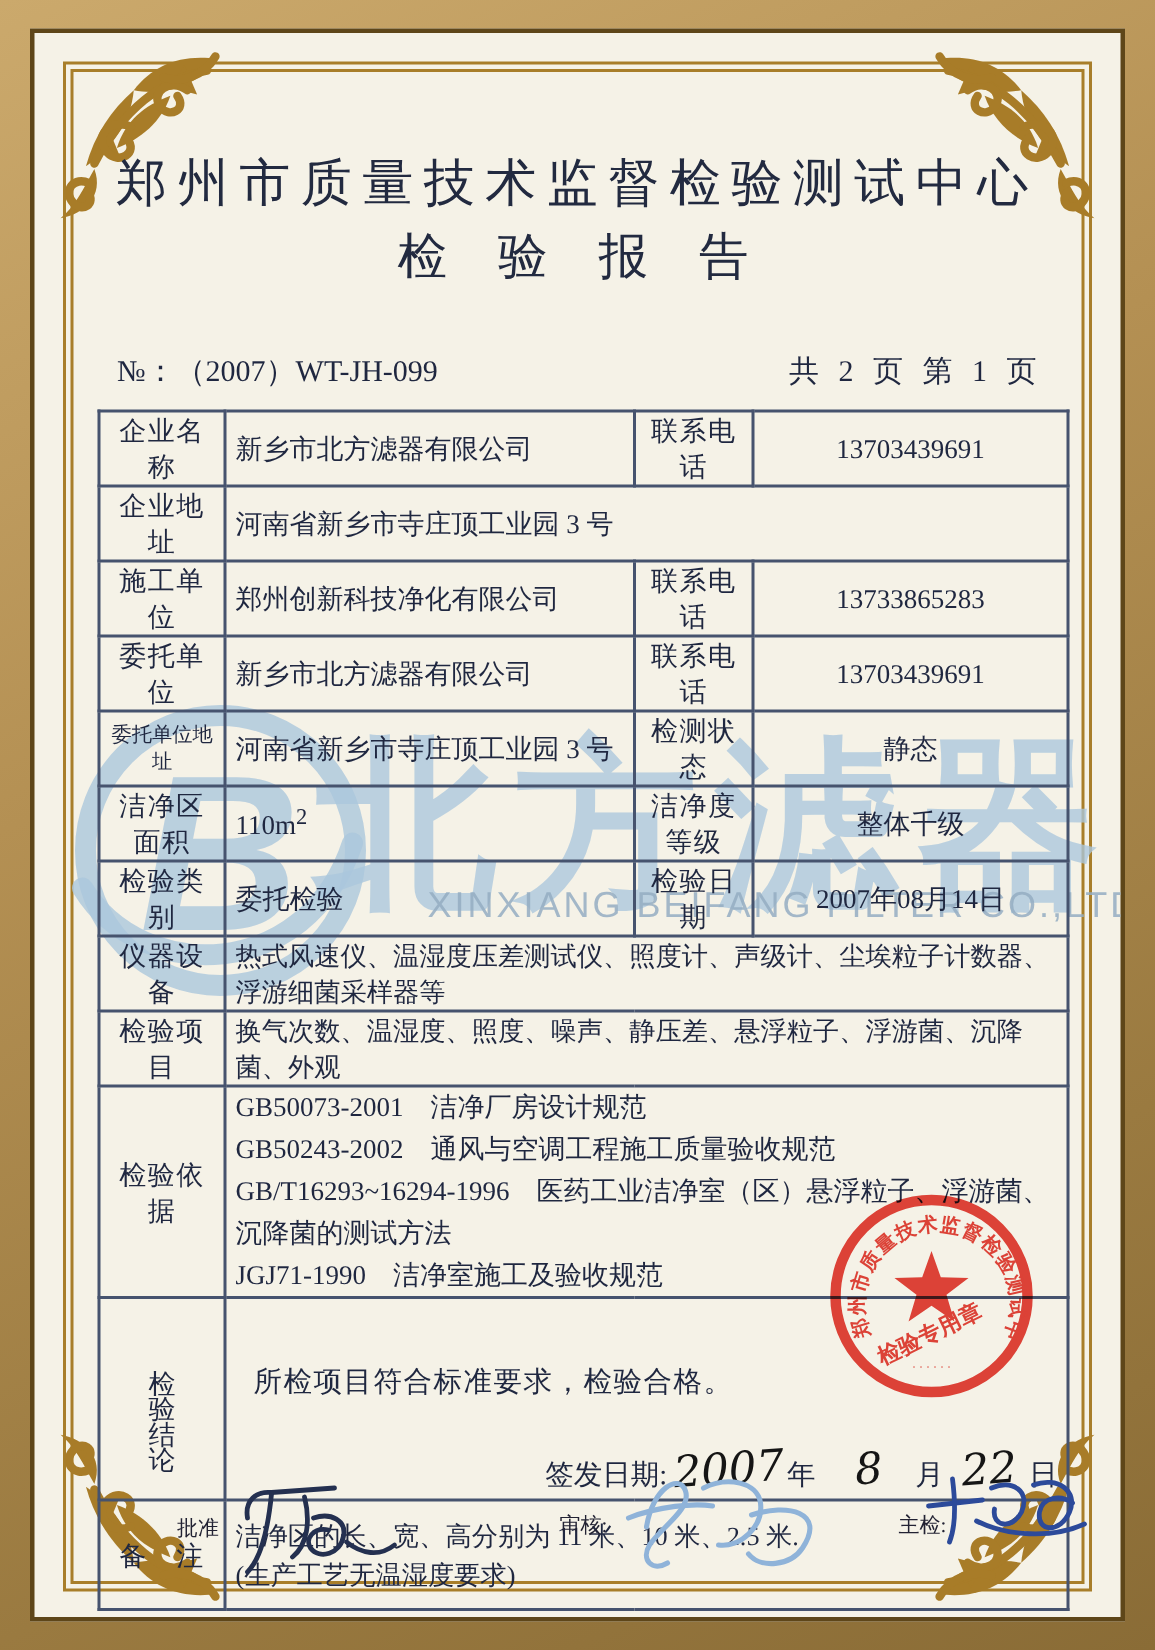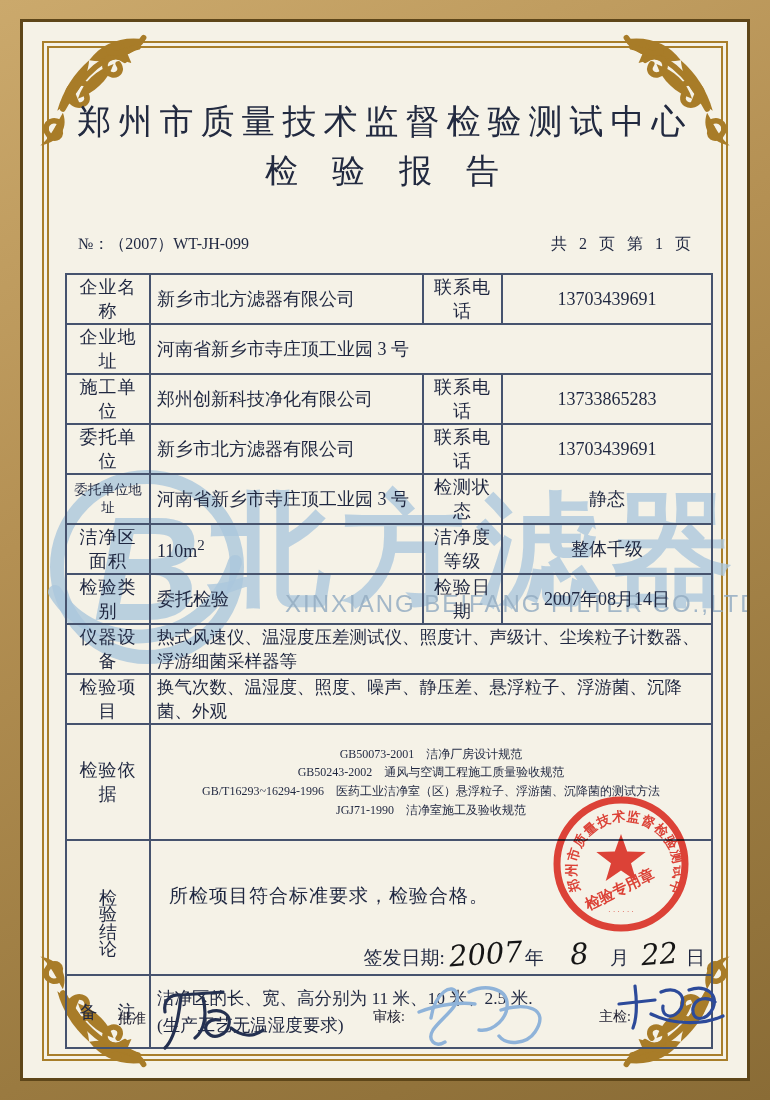--- a/index.html
+++ b/index.html
@@ -26,36 +26,36 @@
   .wm-en{position:absolute;left:262px;top:568px;font-family:"Liberation Sans","DejaVu Sans",sans-serif;
          font-size:24px;letter-spacing:2px;color:rgba(148,173,194,.85);white-space:nowrap;}
   .wm-logo{position:absolute;left:12px;top:440px;}
   .content{position:absolute;inset:0;z-index:2;color:#232c44;}
   
   .org-title{position:absolute;left:0;right:0;top:77px;text-align:center;
              font-size:34px;letter-spacing:7px;color:#222a40;white-space:nowrap;}
   .report-title{position:absolute;left:0;right:0;top:127px;text-align:center;
                 font-size:33px;letter-spacing:34px;padding-left:28px;color:#222a40;white-space:nowrap;}
   .meta-line{position:absolute;left:55px;right:52px;top:212px;display:flex;
-             justify-content:space-between;font-size:16px;color:#1f2740;}
+             justify-content:space-between;font-size:20px;color:#1f2740;}
   .meta-line .pages{letter-spacing:4px;}
   
   table.report{position:absolute;left:42px;top:251px;border-collapse:collapse;table-layout:fixed;
                width:646px;background:transparent;}
   table.report td{border:2px solid #46536e;padding:0 6px;vertical-align:middle;
                   font-size:18px;color:#1f2740;overflow:hidden;}
   td.lab{text-align:center;font-size:17px;letter-spacing:1px;padding:0 2px;}
   td.lab.small{font-size:13.5px;letter-spacing:0;}
   td.val{text-align:left;padding-left:13px;}
   td.cen{text-align:center;padding:0 3px;}
   td.phone{text-align:center;font-size:17px;padding:0 2px;}
   td.date-cell{text-align:center;font-size:17px;padding:0 1px;white-space:nowrap;}
   tr.h43{height:43px;} tr.h42{height:42px;padding-left:11px;}
   tr.h116{height:116px;} tr.h135{height:135px;} tr.h73{height:73px;}
-  .basis-lines div{line-height:1.55;font-size:12px;text-align:center;}
+  .basis-lines div{line-height:1.55;font-size:18px;}
   .note-lines div{line-height:1.5;font-size:17.5px;}
   td.vlabel{text-align:center;}
   .vtext{writing-mode:vertical-lr;letter-spacing:17px;font-size:18px;margin:0 auto;line-height:1;}
   td.concl-cell{position:relative;padding:0;}
   .concl-text{position:absolute;left:18px;top:42px;font-size:19px;letter-spacing:1px;}
   .issue-line{position:absolute;right:6px;bottom:3px;display:flex;align-items:baseline;
               font-size:19px;white-space:nowrap;}
   .hw{font-family:"DejaVu Serif","Liberation Serif",serif;font-style:italic;font-size:29px;
       color:#151515;transform:rotate(-4deg);display:inline-block;line-height:1;}
   .hw.yr{margin:0 2px 0 4px;}

